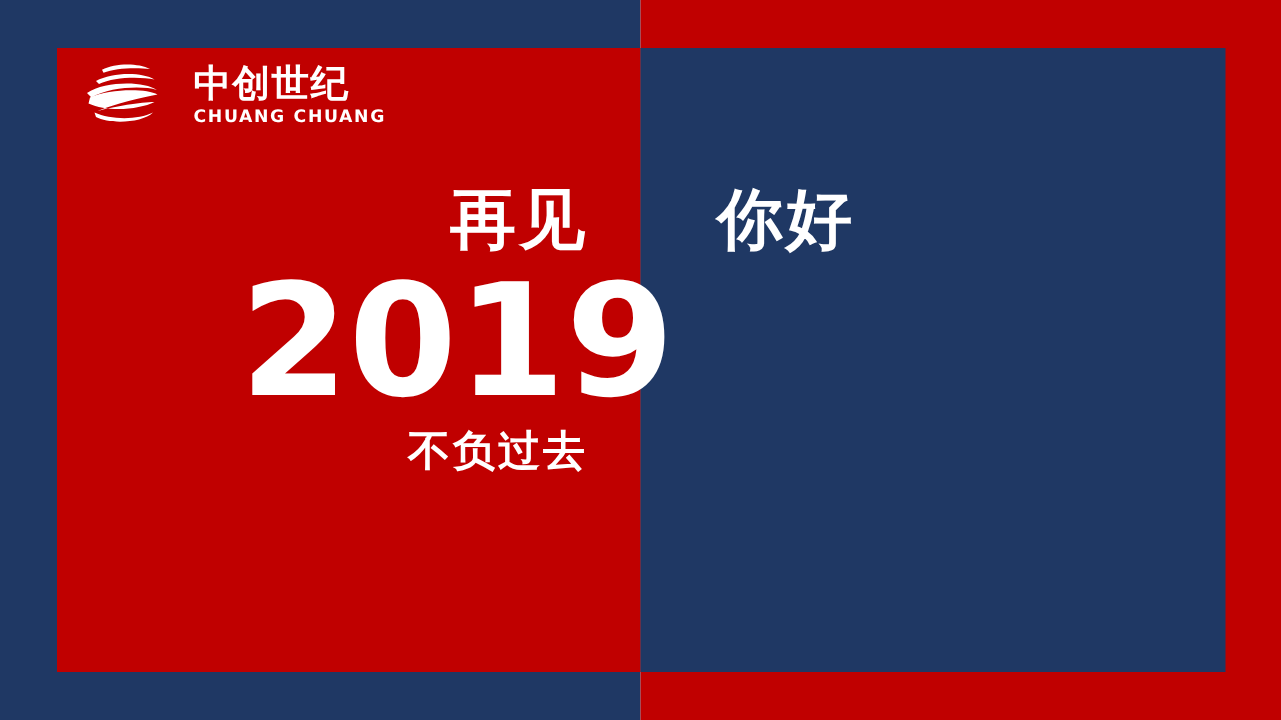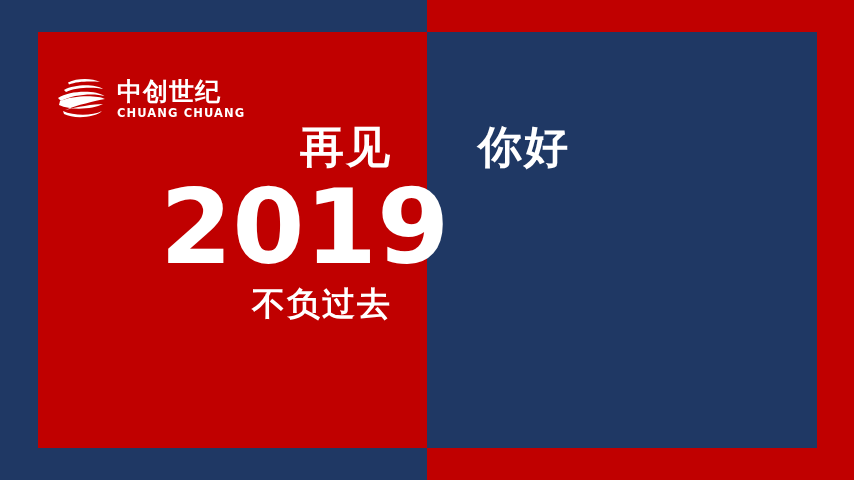--- a/index.html
+++ b/index.html
@@ -45,22 +45,21 @@
     background: #1F3864;
   }
 
   
   .logo {
     position: absolute;
     left: 55px;
     top: 40px;
     display: flex;
     align-items: center;
-    gap: 10px;
-    margin-top: 36px;
+    gap: 22px;
   }
   .logo-mark {
     width: 52px;
     height: 46px;
     flex: 0 0 auto;
     display: block;
   }
   .logo-text {
     display: flex;
     flex-direction: column;
@@ -108,21 +107,21 @@
     display: block;
   }
   .msg .year {
     font-size: 104px;
     font-weight: 700;
     letter-spacing: 0px;
     display: block;
     margin-top: 6px;
   }
   .msg .tagline {
-    font-size: 33px;
+    font-size: 28px;
     font-weight: 700;
     letter-spacing: 2px;
     display: block;
     margin-top: 8px;
   }
 </style>
 </head>
 <body>
 
 <div class="slide">

